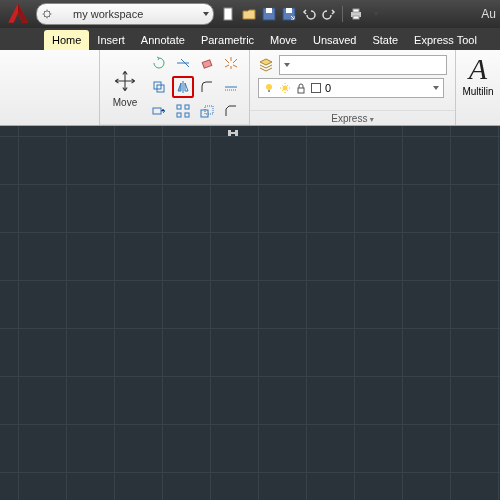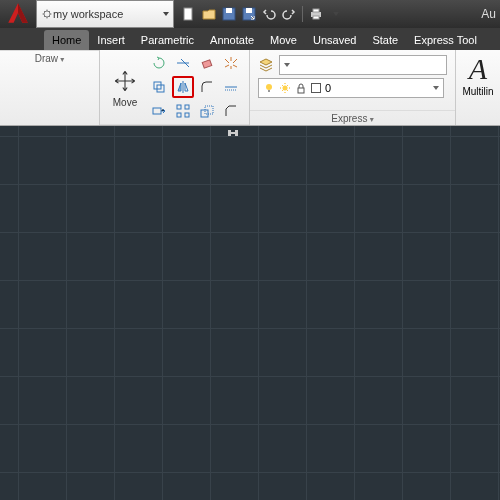--- a/index.html
+++ b/index.html
@@ -2,34 +2,34 @@
 <html><head>
   <meta charset="utf-8">
   <style>
     * { margin: 0; padding: 0; box-sizing: border-box; font-family: "Segoe UI", Tahoma, sans-serif; }
     body { width: 500px; height: 500px; overflow: hidden; background: #fff; }
 
     
     .titlebar { height: 28px; background: linear-gradient(#4a4a4a,#2d2d2d); display: flex; align-items: center; padding: 1px 2px; gap: 2px; }
     .app-logo { width: 32px; height: 30px; display: flex; align-items: center; justify-content: center; }
     .app-logo svg { width: 26px; height: 26px; }
-    .ws-wrap { background: linear-gradient(#fdfdfd,#e8e8e8); border: 1px solid #888; border-radius: 0; height: 28px; display: flex; align-items: center; padding: 0 4px; gap: 0; }
+    .ws-wrap { background: linear-gradient(#fdfdfd,#e8e8e8); border: 1px solid #888; border-radius: 10px; height: 22px; display: flex; align-items: center; padding: 0 4px; gap: 20px; }
     .ws-label { font-size: 11px; color: #333; padding-right: 40px; }
     .gear-sm { width: 12px; height: 12px; }
     .drop-arr { border-left: 3px solid transparent; border-right: 3px solid transparent; border-top: 4px solid #444; }
     .qat { display: flex; gap: 2px; align-items: center; margin-left: 4px; }
     .qat-btn { width: 18px; height: 18px; display: flex; align-items: center; justify-content: center; cursor: pointer; }
     .qat-btn svg { width: 14px; height: 14px; }
     .qat-sep { width: 1px; height: 16px; background: #666; margin: 0 2px; }
     .title-right { margin-left: auto; color: #ddd; font-size: 12px; padding-right: 2px; }
 
     
     .tabs { height: 22px; background: #3b3b3b; display: flex; align-items: flex-end; padding-left: 44px; }
     .tab { font-size: 11px; color: #fff; padding: 4px 8px; cursor: pointer; }
-    .tab.active { background: #737373; color: #000; border-radius: 3px 3px 0 0; }
+    .tab.active { background: #fef9c3; color: #000; border-radius: 3px 3px 0 0; }
 
     
     .ribbon { height: 76px; background: linear-gradient(#fbfbfb,#ebebeb); border-bottom: 1px solid #aaa; display: flex; }
     .panel { border-right: 1px solid #c9c9c9; display: flex; flex-direction: column; }
     .panel-body { flex: 1; display: flex; align-items: center; padding: 2px 4px; gap: 2px; }
     .panel-title { font-size: 10px; color: #555; text-align: center; padding: 2px 0 1px; border-top: 1px solid #dcdcdc; cursor: pointer; }
     .panel-title::after { content: " ▾"; font-size: 8px; color: #777; }
 
     .big-btn { display: flex; flex-direction: column; align-items: center; justify-content: center; width: 42px; height: 52px; gap: 2px; cursor: pointer; }
     .big-btn .lbl { font-size: 10px; color: #333; }
@@ -129,32 +129,31 @@
     <div class="qat-btn">
         <span class="drop-arr"></span>
       </div>
   </div>
   <div class="title-right">Au</div>
 </div>
 
 <div class="tabs">
   <div class="tab active">Home</div>
   <div class="tab">Insert</div>
+  <div class="tab">Annotate</div>
   <div class="tab">Parametric</div>
-  <div class="tab">Annotate</div>
   <div class="tab">Move</div>
   <div class="tab">Unsaved</div>
   <div class="tab">State</div>
   <div class="tab">Express Tool</div>
 </div>
 
 <div class="ribbon">
 
   <div class="panel" style="width:100px">
-    <div class="panel-title">Draw</div>
   </div>
 
   <div class="panel" style="width:150px">
     <div class="panel-body">
       <div class="big-btn">
         <div class="ic">
             <svg viewBox="0 0 24 24">
               <path d="M12 3v18M3 12h18M12 3l-2 3M12 3l2 3M12 21l-2-3M12 21l2-3M3 12l3-2M3 12l3 2M21 12l-3-2M21 12l-3 2" stroke="#333" fill="none"></path>
             </svg>
           </div>

